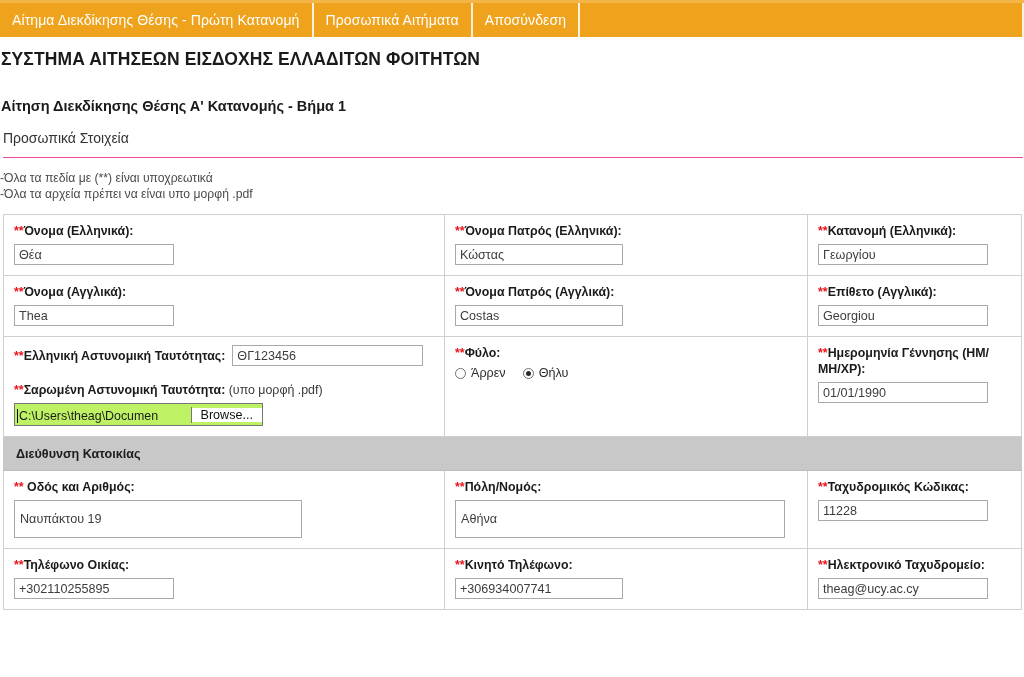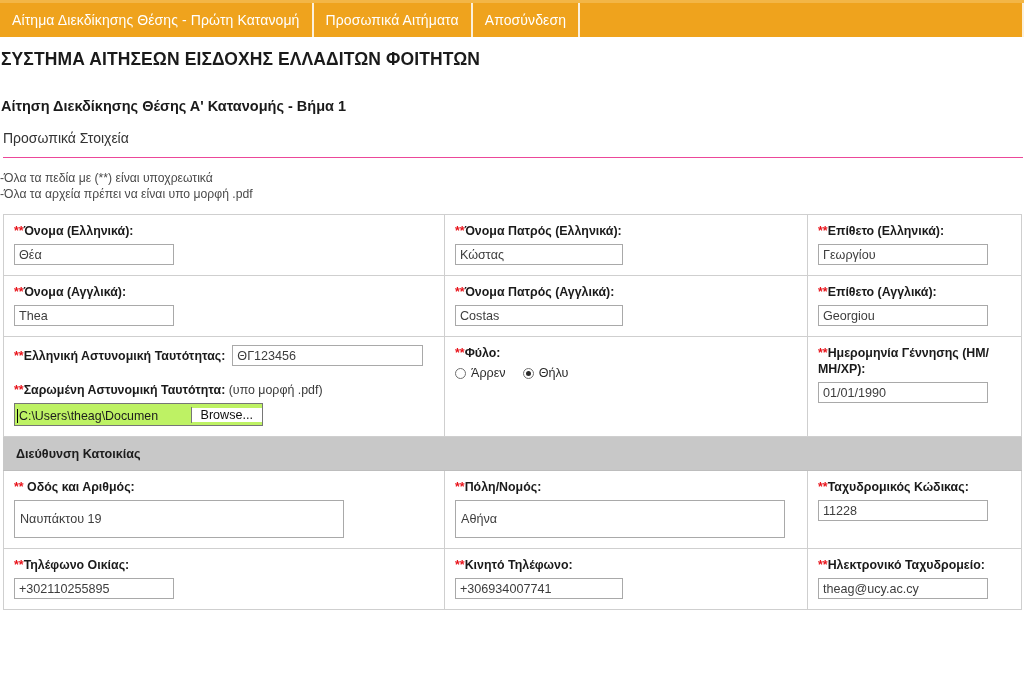--- a/index.html
+++ b/index.html
@@ -108,21 +108,21 @@
     outline: none;
   }
   .w-160 { width: 160px; }
   .w-168 { width: 168px; }
   .w-170 { width: 170px; }
   .w-175 { width: 191px; }
 
   
   input.tall {
     height: 38px;
-    width: 330px;
+    width: 288px;
     padding: 2px 5px;
   }
   input.tall.city { width: 330px; }
 
   
   .inline-row { display: flex; align-items: center; gap: 7px; white-space: nowrap; }
   .inline-row .lbl { margin-bottom: 0; }
 
   
   .file-block { margin-top: 16px; }
@@ -243,21 +243,21 @@
       <tr>
         <td class="col-a">
           <span class="lbl"><span class="req">**</span><span>Όνομα (Ελληνικά):</span></span>
           <input class="txt w-160" type="text" value="Θέα" style="">
         </td>
         <td class="col-b">
           <span class="lbl"><span class="req">**</span><span>Όνομα Πατρός (Ελληνικά):</span></span>
           <input class="txt w-168" type="text" value="Κώστας" style="">
         </td>
         <td class="col-c">
-          <span class="lbl"><span class="req">**</span><span>Επίθετο (Ελληνικά):</span></span>
+          <span class="lbl"><span class="req">**</span><span>Κατανομή (Ελληνικά):</span></span>
           <input class="txt w-170" type="text" value="Γεωργίου" style="">
         </td>
       </tr>
 
       <tr>
         <td class="col-a">
           <span class="lbl"><span class="req">**</span><span>Όνομα (Αγγλικά):</span></span>
           <input class="txt w-160" type="text" value="Thea" style="">
         </td>
         <td class="col-b">

